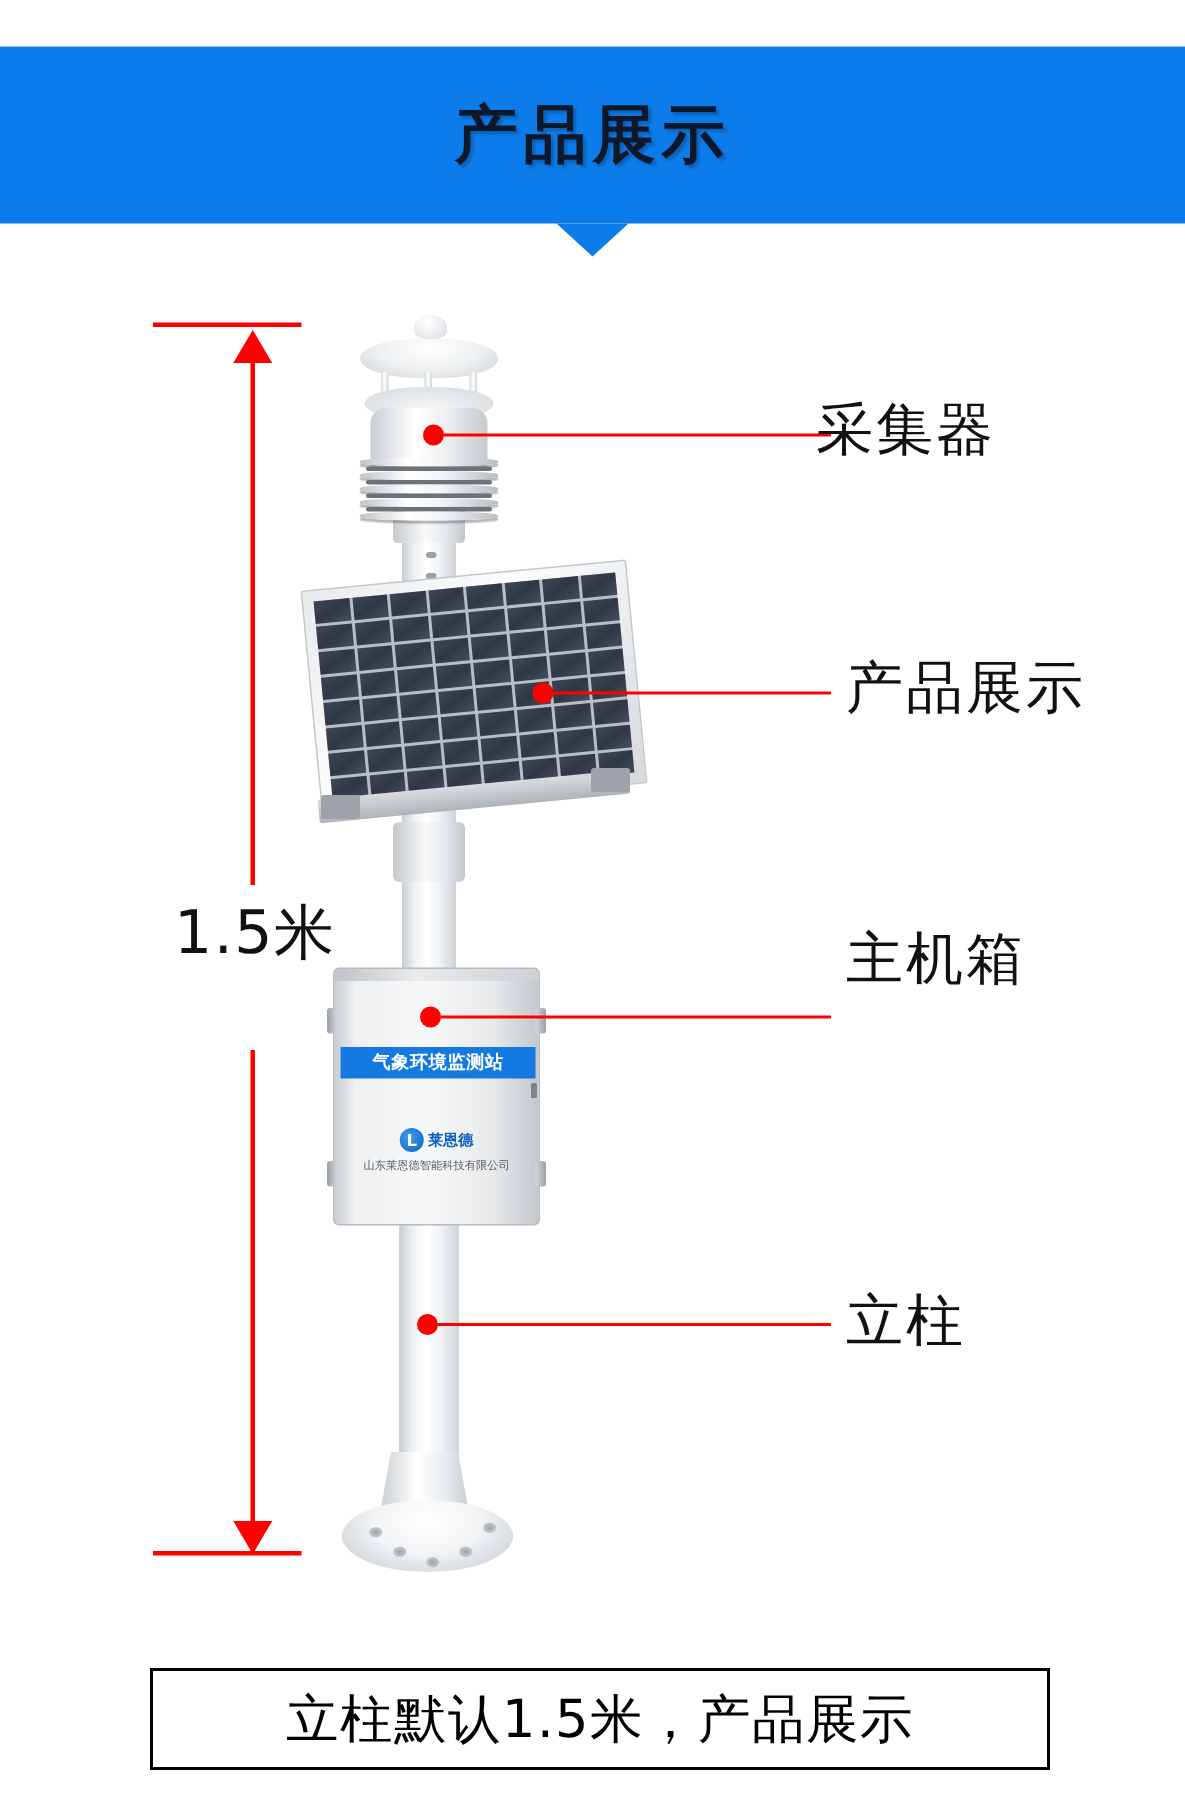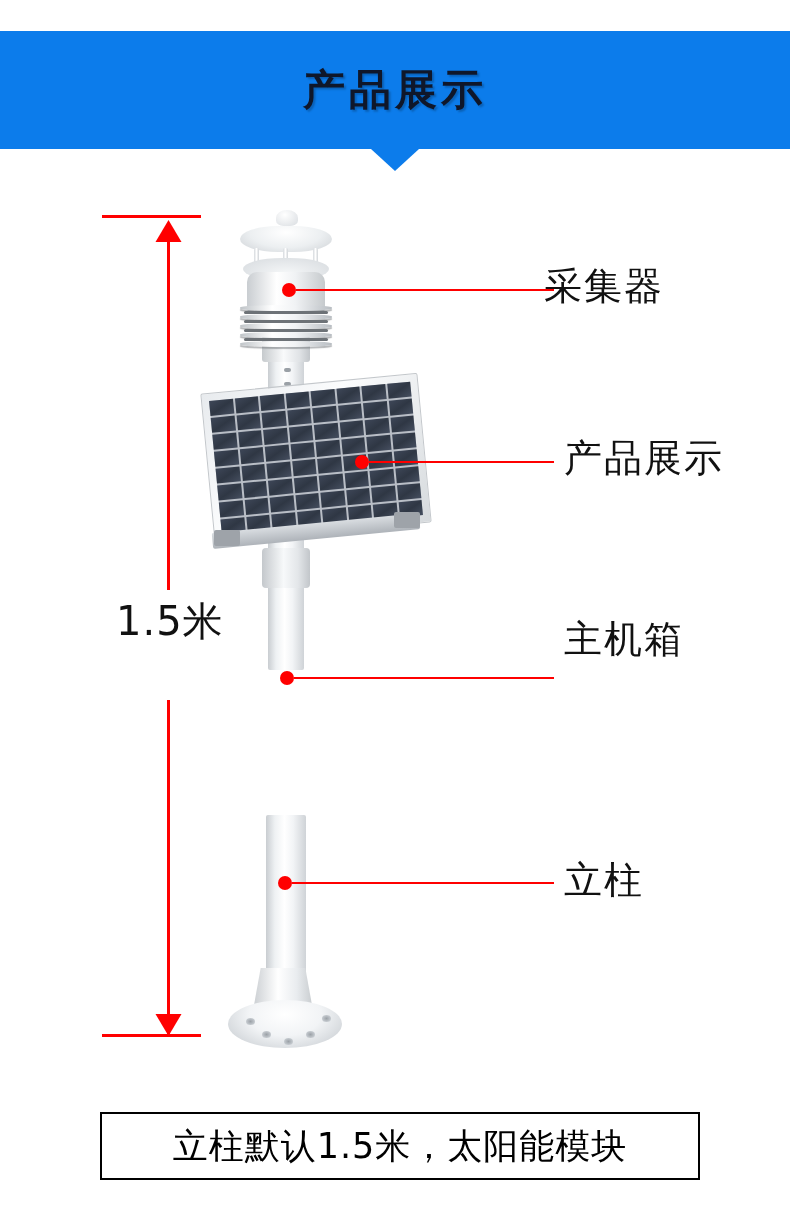--- a/index.html
+++ b/index.html
@@ -360,33 +360,51 @@
           <div class="solar-cell"></div>
           <div class="solar-cell"></div>
           <div class="solar-cell"></div>
         </div>
     </div>
   </div>
   <div id="solar-bracket"></div>
   <div class="solar-foot" style="left:214px;top:530px;"></div>
   <div class="solar-foot" style="left:394px;top:512px;"></div>
 
+  <div id="main-box">
+    <div id="box-lid"></div>
+    <div class="box-hinge" style="top:26px;"></div>
+    <div class="box-hinge" style="top:128px;"></div>
+    <div class="box-hinge-right" style="top:26px;"></div>
+    <div class="box-hinge-right" style="top:128px;"></div>
+    <div id="box-lock"></div>
+
+    <div id="box-banner">
+      <span id="box-banner-text">气象环境监测站</span>
+    </div>
+
+    <div id="box-logo">
+      <span id="logo-mark">L</span>
+      <span id="logo-name">莱恩德</span>
+    </div>
+    <div id="box-company">山东莱恩德智能科技有限公司</div>
+  </div>
 </div>
 
 <div class="callout-dot" style="left:282px;top:283px;"></div>
 <div class="callout-line" style="left:296px;top:289px;width:258px;"></div>
 <div class="callout-label" style="left:544px;top:261px;">采集器</div>
 
 <div class="callout-dot" style="left:355px;top:455px;"></div>
 <div class="callout-line" style="left:369px;top:461px;width:185px;"></div>
 <div class="callout-label" style="left:564px;top:433px;">产品展示</div>
 
 <div class="callout-dot" style="left:280px;top:671px;"></div>
 <div class="callout-line" style="left:294px;top:677px;width:260px;"></div>
 <div class="callout-label" style="left:564px;top:614px;">主机箱</div>
 
 <div class="callout-dot" style="left:278px;top:876px;"></div>
 <div class="callout-line" style="left:292px;top:882px;width:262px;"></div>
 <div class="callout-label" style="left:564px;top:855px;">立柱</div>
 
 <div id="footer-note">
-  <span id="footer-note-text">立柱默认1.5米，太阳能模块</span>
+  <span id="footer-note-text">立柱默认1.5米，产品展示</span>
 </div>
 
 </body></html>

